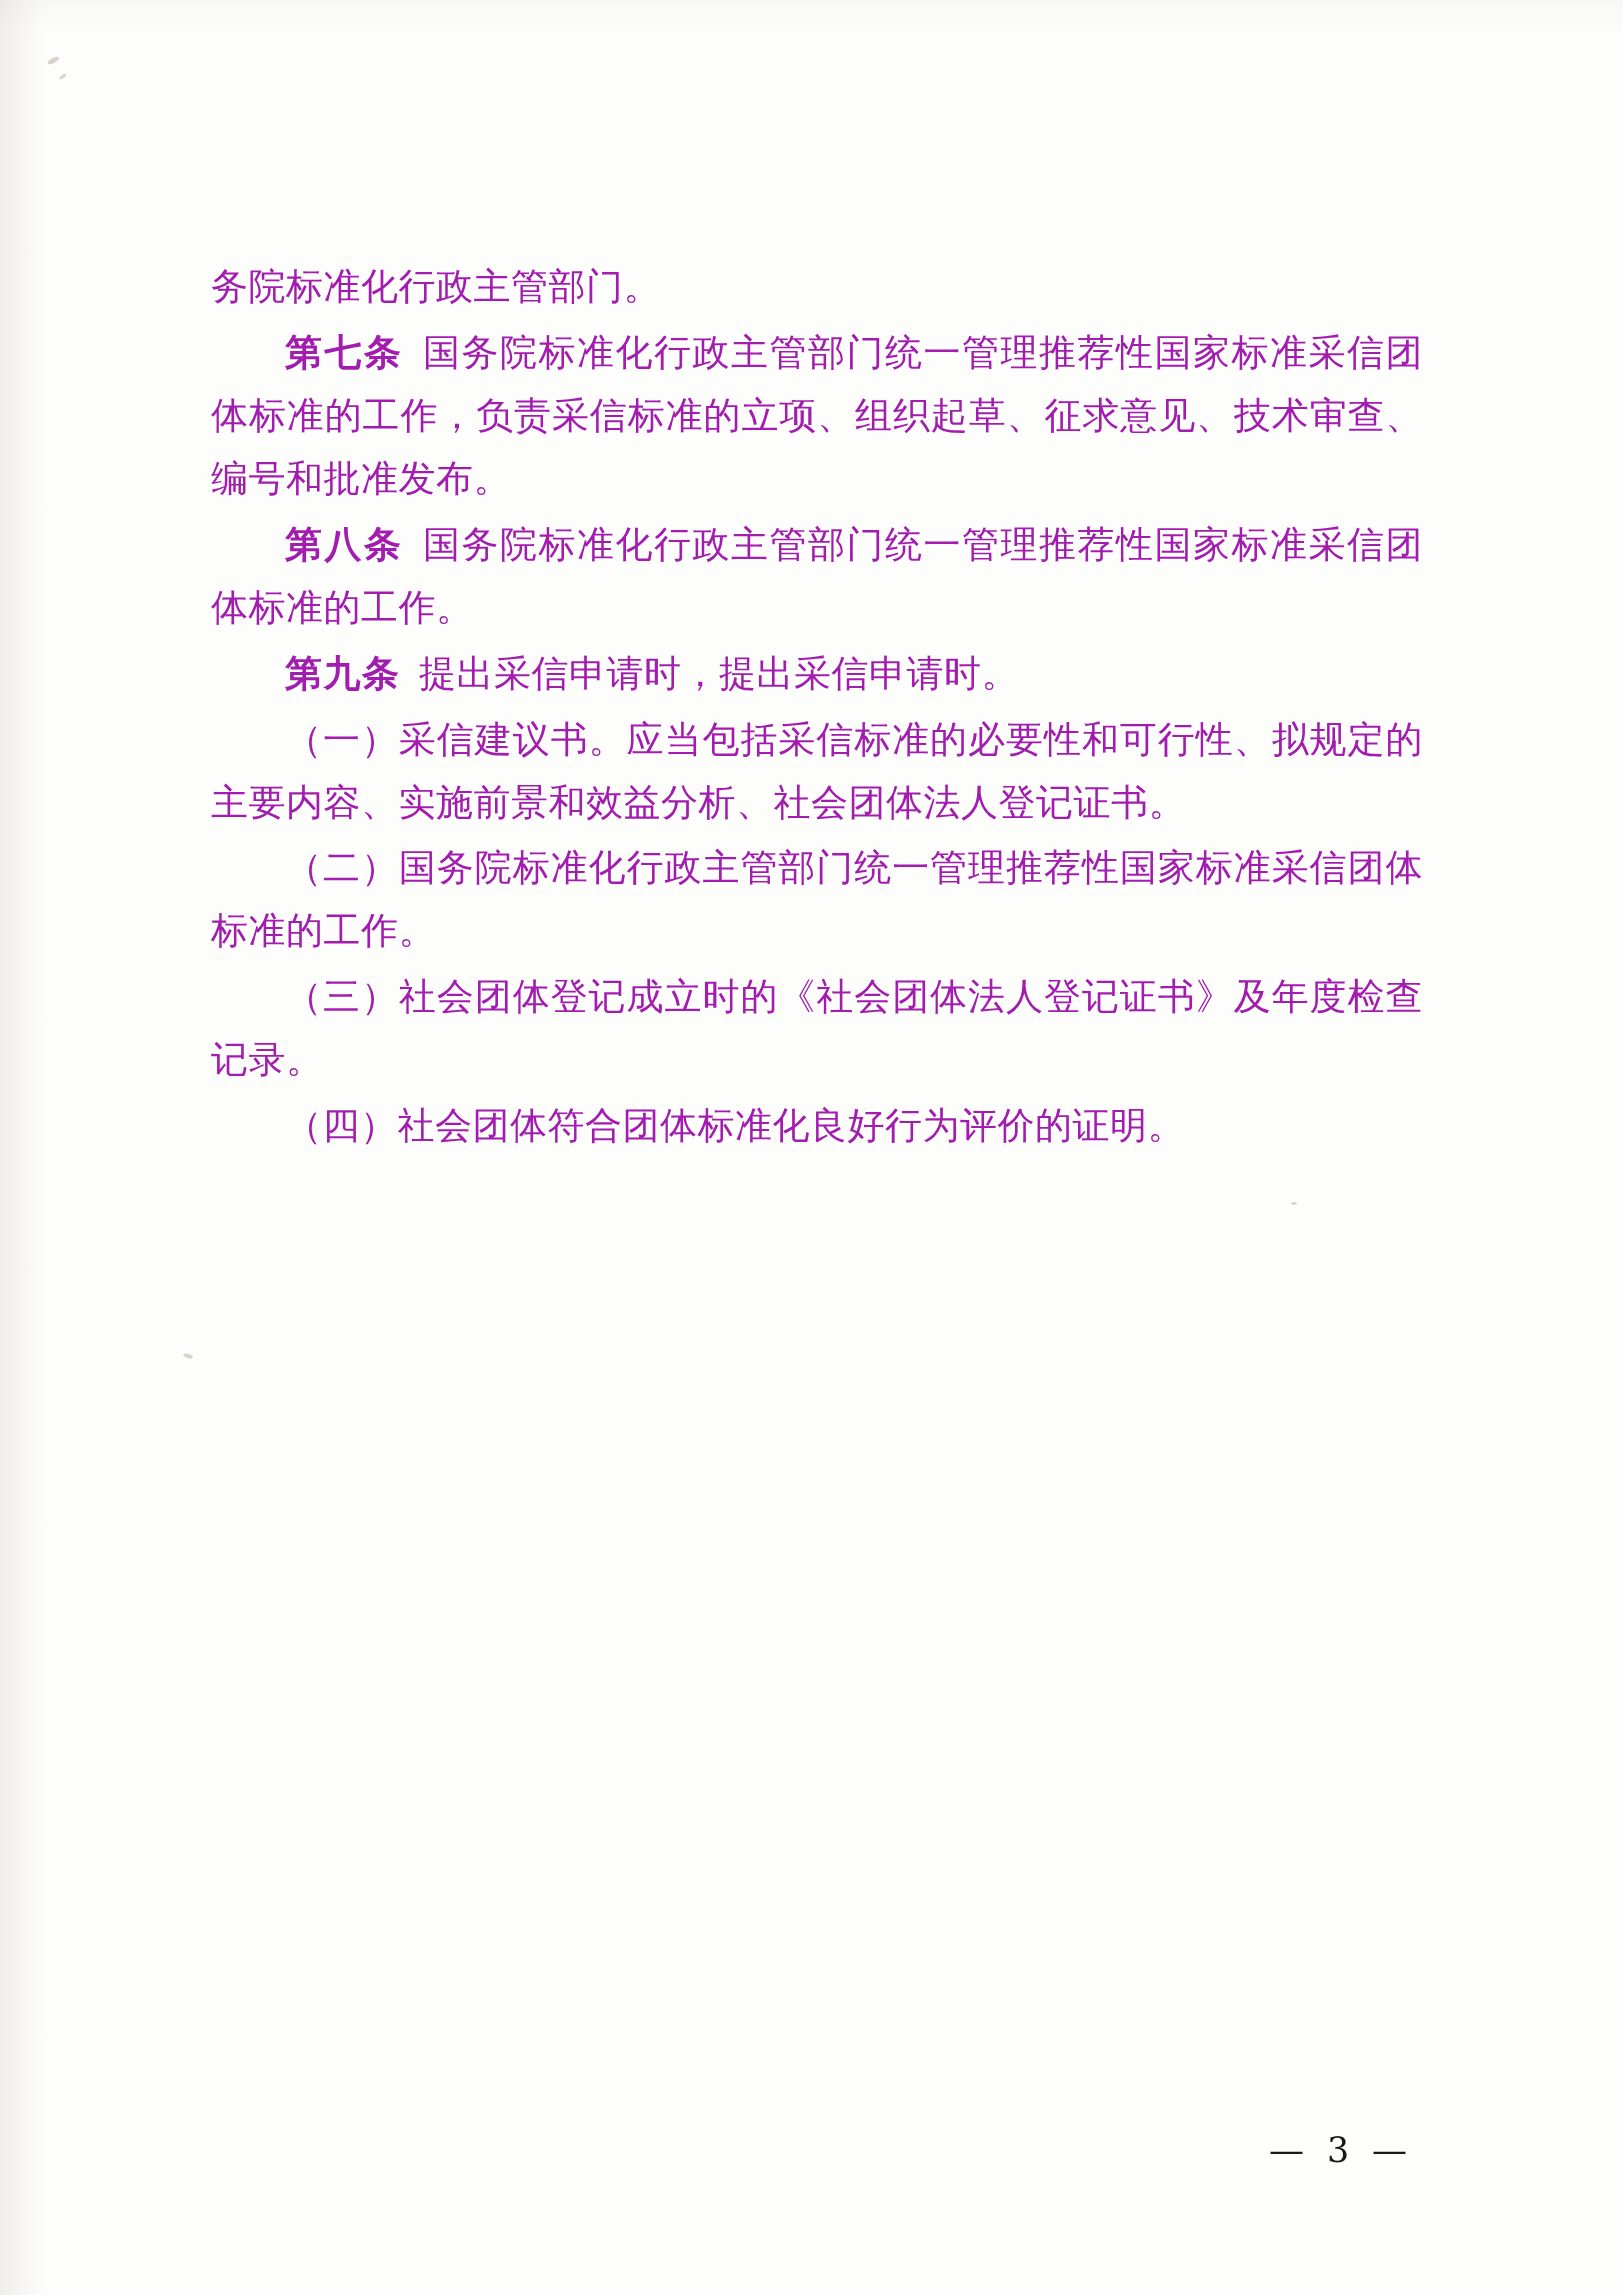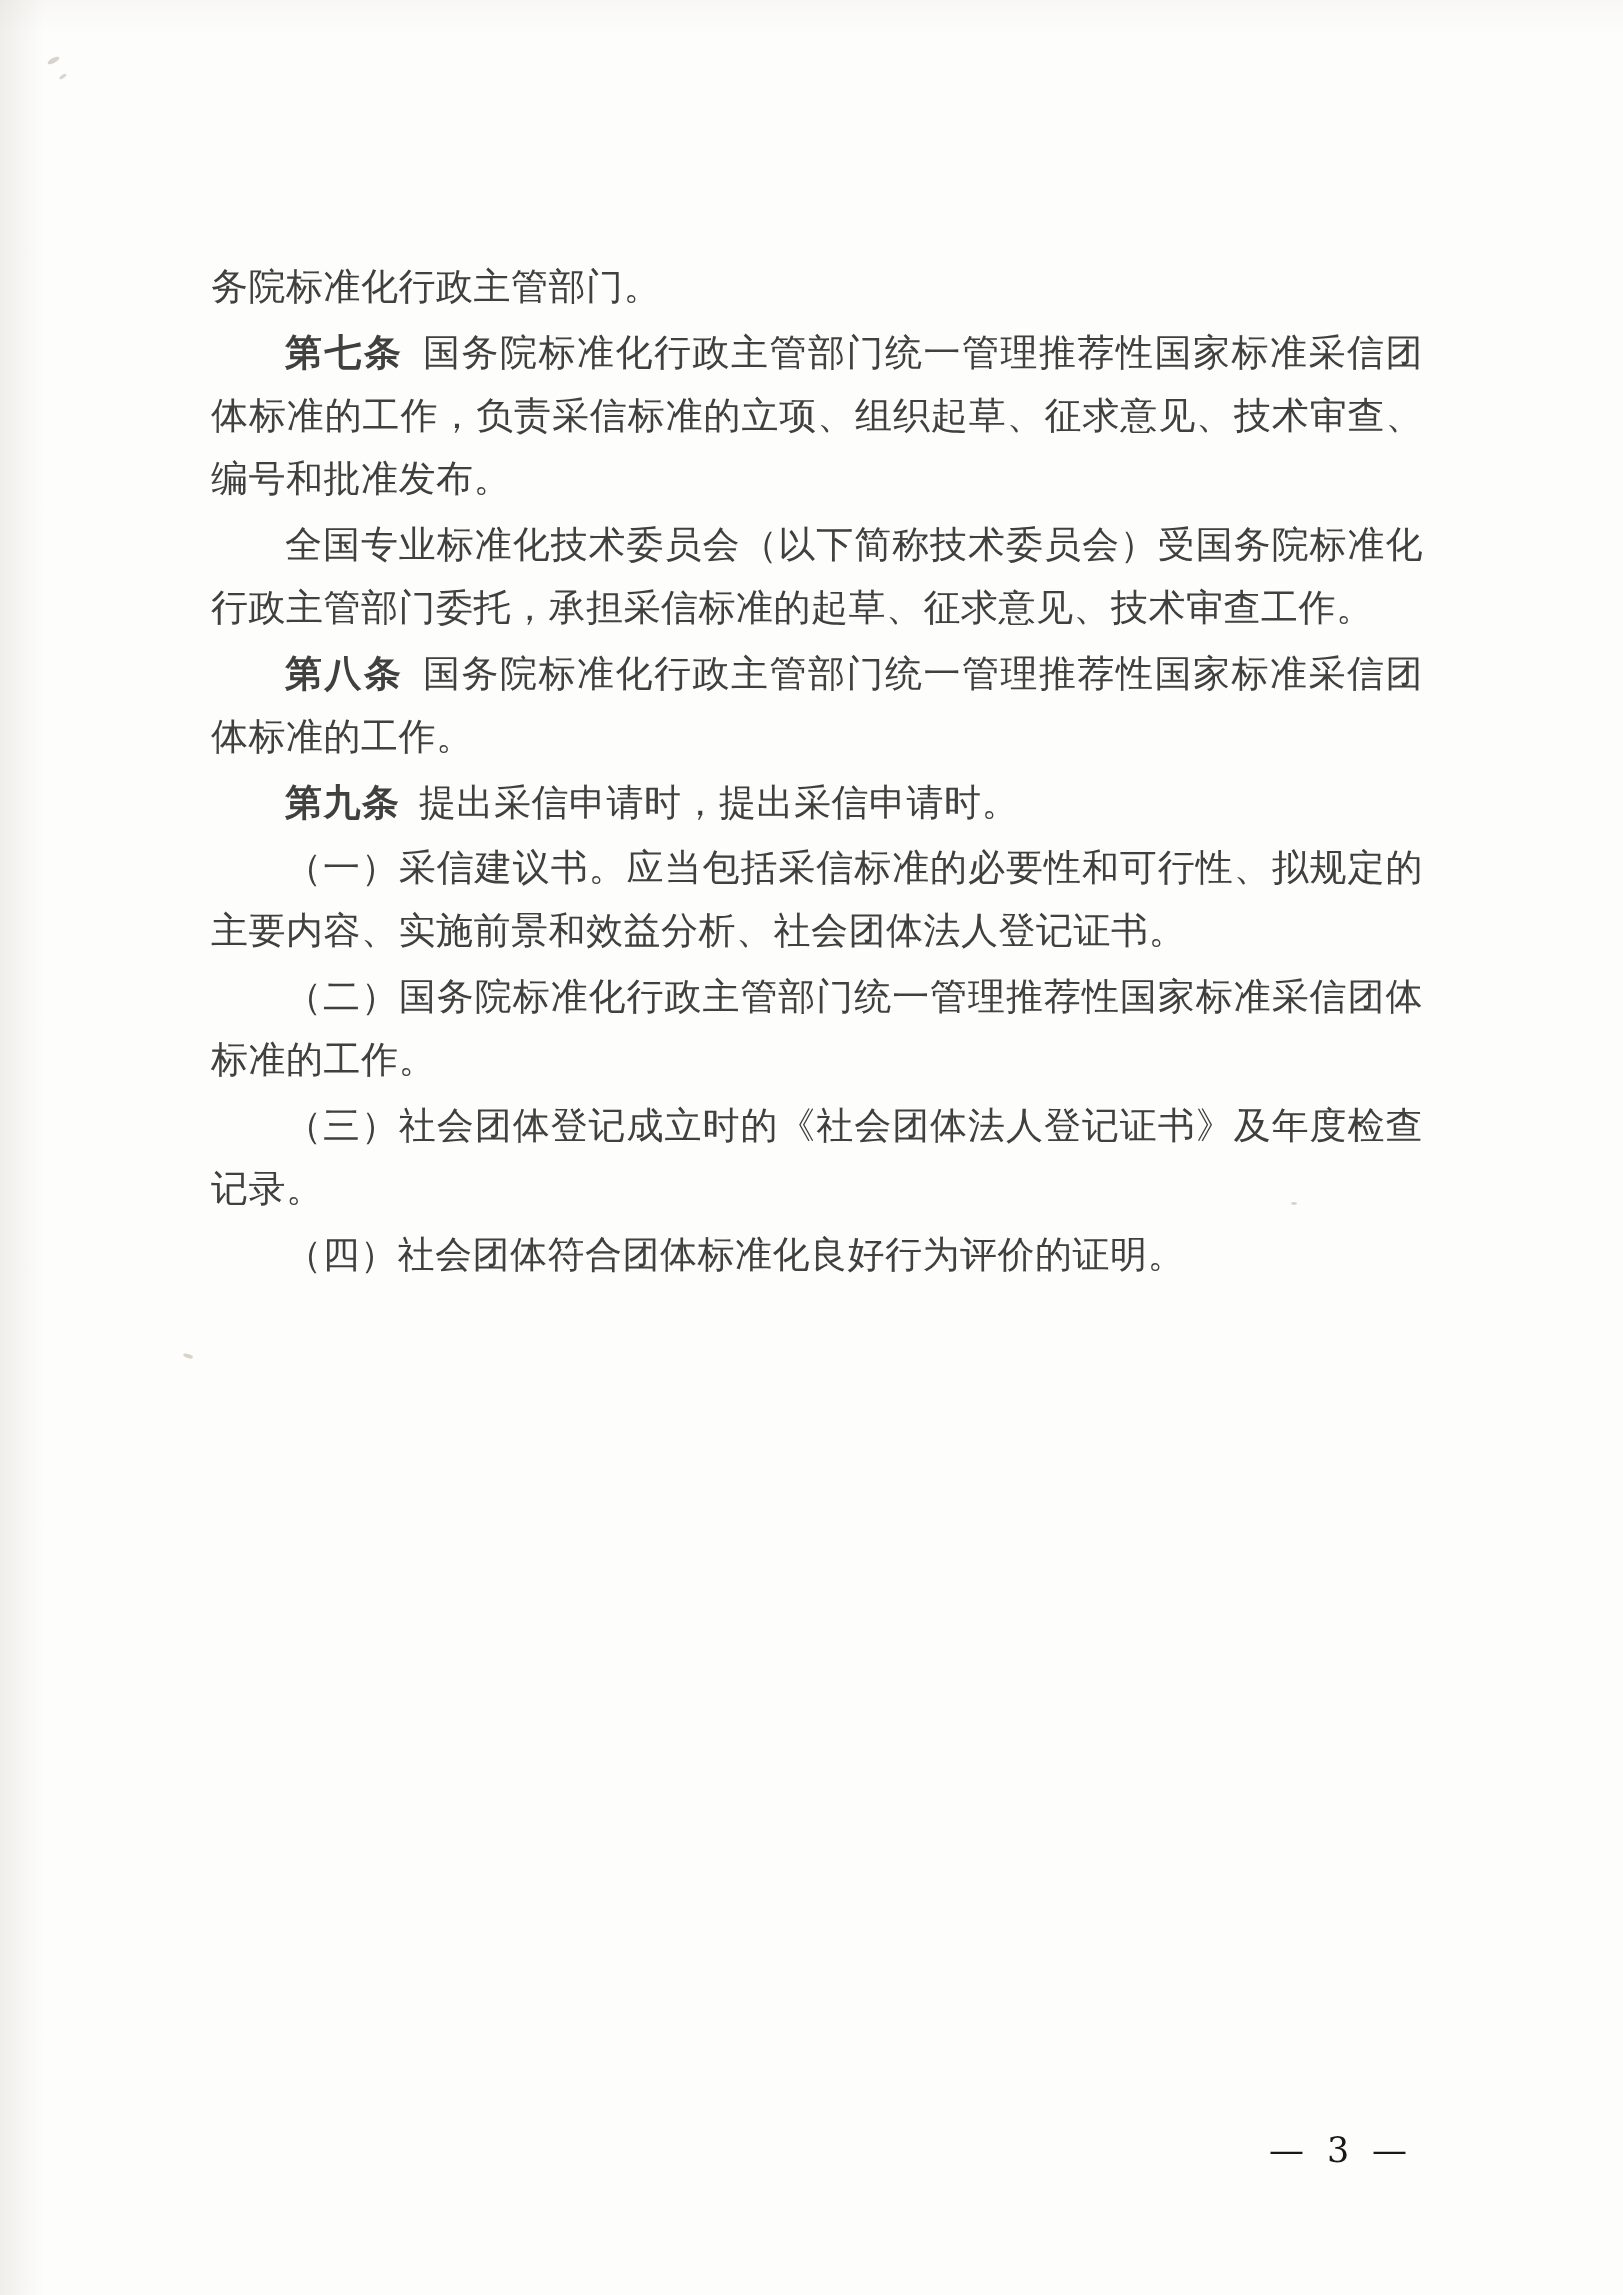--- a/index.html
+++ b/index.html
@@ -36,21 +36,21 @@
   .content {
     position: absolute;
     left: 211px;
     top: 255px;
     width: 1212px;
   }
   p {
     margin: 0 0 2.9px 0;
     font-size: 37px;
     line-height: 63px;
-    color: #404040;
+    color: #a21caf;
     letter-spacing: 0.5px;
     text-align: justify;
     text-justify: inter-character;
     font-family: Liberation Serif, serif;
   }
   p.indent {
     text-indent: 74px;
   }
   p .art {
     font-weight: bold;
@@ -87,23 +87,20 @@
   <div class="content">
 
     <p>
       <span>务院标准化行政主管部门。</span>
     </p>
 
     <p class="indent">
       <span class="art">第七条</span><span class="gap"></span><span>国务院标准化行政主管部门统一管理推荐性国家标准采信团体标准的工作，负责采信标准的立项、组织起草、征求意见、技术审查、编号和批准发布。</span>
     </p>
 
-    <p class="indent">
-      <span>全国专业标准化技术委员会（以下简称技术委员会）受国务院标准化行政主管部门委托，承担采信标准的起草、征求意见、技术审查工作。</span>
-    </p>
 
 
     <p class="indent">
       <span class="art">第八条</span><span class="gap"></span><span>国务院标准化行政主管部门统一管理推荐性国家标准采信团体标准的工作。</span>
     </p>
 
 
     <p class="indent">
       <span class="art">第九条</span><span class="gap"></span><span>提出采信申请时，提出采信申请时。</span>
     </p>

